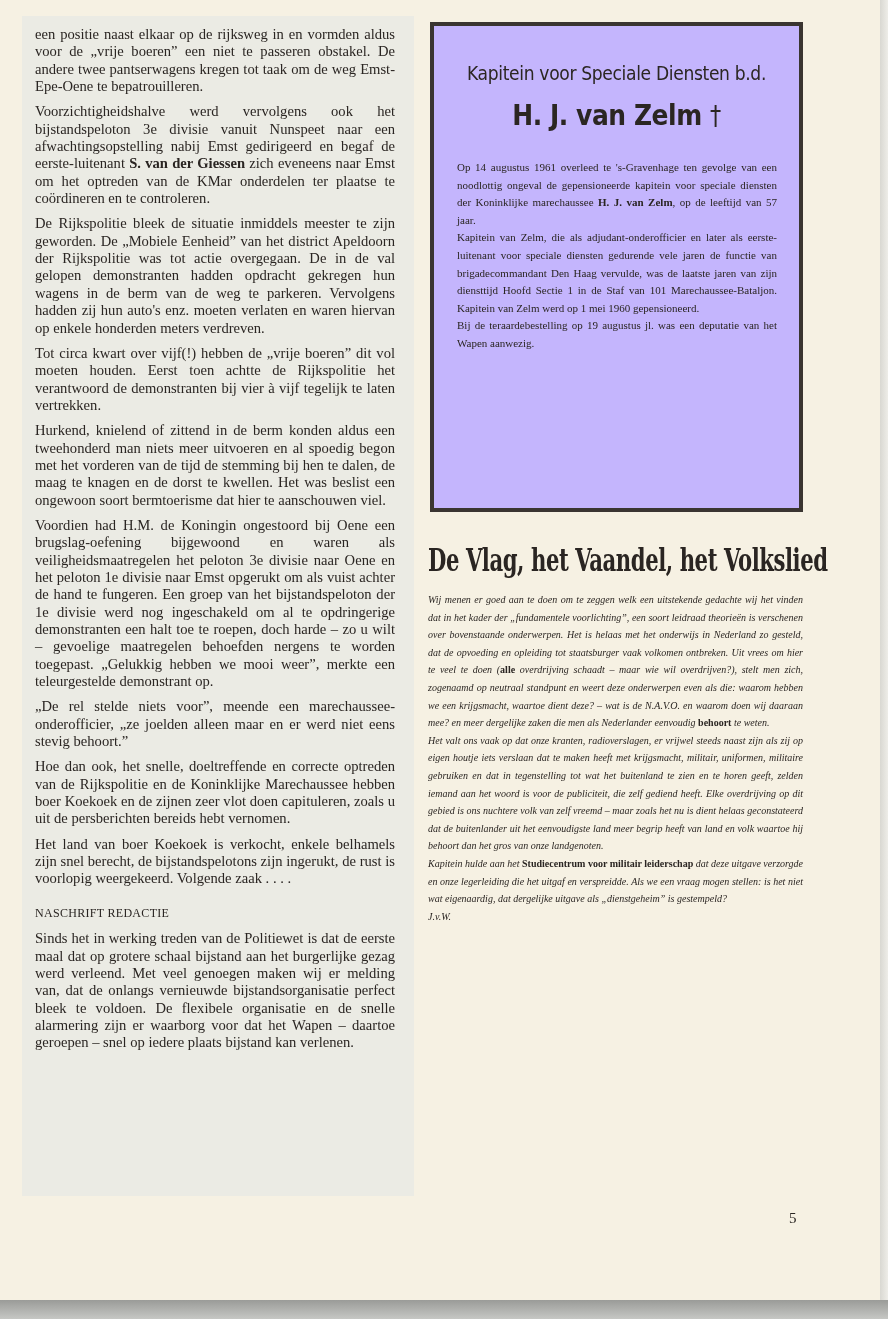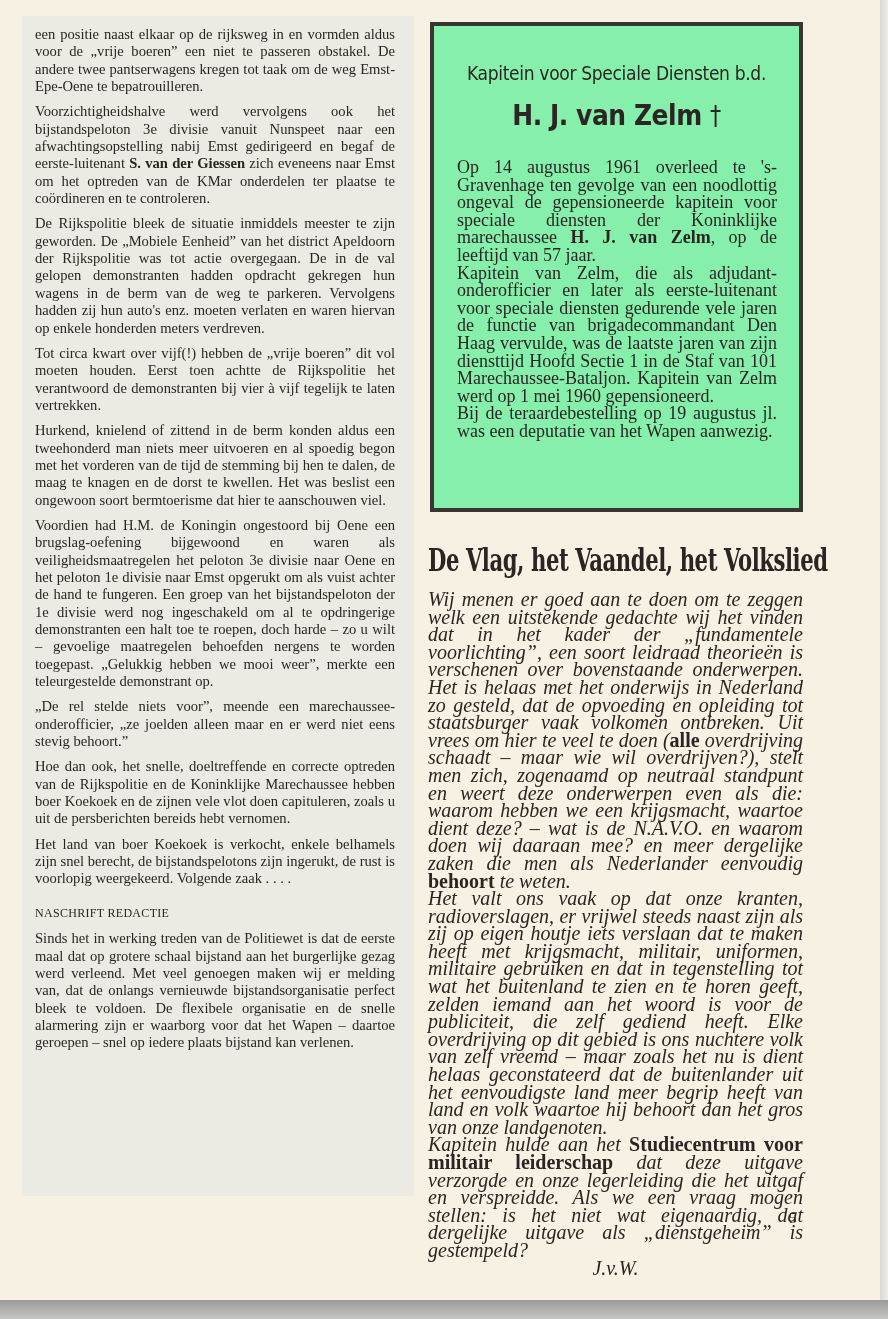--- a/index.html
+++ b/index.html
@@ -41,21 +41,21 @@
       margin-top: 17px !important; margin-bottom: 2px !important;
       font-weight: normal;
     }
     .naschrift-body p { font-weight: normal; }
 
     .obit-box {
       position: absolute; left: 430px; top: 22px; width: 373px; height: 490px;
       box-sizing: border-box;
       border: 4px solid #3a3531;
       border-top-width: 4px; border-bottom-width: 4px;
-      background: #86efac;
+      background: #c4b5fd;
     }
     .obit-sub {
       position: absolute; left: 0; right: 0; top: 36px;
       text-align: center;
       font-family: "DejaVu Sans", "Liberation Sans", sans-serif;
       font-size: 19.5px; letter-spacing: -0.4px;
       transform: scaleX(0.88);
       color: #2b2622;
     }
     .obit-name {
@@ -63,45 +63,45 @@
       text-align: center;
       font-family: "DejaVu Sans", "Liberation Sans", sans-serif;
       font-weight: bold;
       font-size: 29px; letter-spacing: -0.5px;
       transform: scaleX(0.86);
       color: #2b2622;
     }
     .obit-name .cross { font-weight: normal; font-size: 26px; }
     .obit-text {
       position: absolute; left: 23px; top: 133px; width: 320px;
-      font-size: 18px; line-height: 17.6px;
+      font-size: 11px; line-height: 17.6px;
       text-align: justify;
     }
     .obit-text p { margin: 0; }
 
     .article-title {
       position: absolute; left: 428px; top: 541px; width: 376px;
       font-family: "DejaVu Serif", "Liberation Serif", serif;
       font-weight: bold;
       font-size: 29px;
       letter-spacing: -0.6px;
       transform-origin: left top;
       transform: scaleX(0.73) scaleY(1.12);
       white-space: nowrap;
       color: #2a2522;
     }
     .article-text {
       position: absolute; left: 428px; top: 591px; width: 375px;
-      font-size: 20px; line-height: 17.6px;
+      font-size: 10px; line-height: 17.6px;
       font-style: italic;
       text-align: justify;
     }
     .article-text p { margin: 0; }
     .article-text b { font-style: normal; font-weight: bold; }
-    .signature-line { display: flex; justify-content: center; }
+    .signature-line { display: flex; justify-content: flex-start; }
 
     .page-number {
       position: absolute; left: 789px; top: 1210px;
       font-size: 15px; color: #2a2522;
     }
   </style>
 </head>
 <body>
 
 <div class="page">
@@ -112,21 +112,21 @@
     <p>
       <span>Voorzichtigheidshalve werd vervolgens ook het bijstandspeloton 3e divisie vanuit Nunspeet naar een afwachtingsopstelling nabij Emst gedirigeerd en begaf de eerste-luitenant</span>
       <b>S. van der Giessen</b>
       <span>zich eveneens naar Emst om het optreden van de KMar onderdelen ter plaatse te coördineren en te controleren.</span>
     </p>
     <p>De Rijkspolitie bleek de situatie inmiddels meester te zijn geworden. De „Mobiele Eenheid” van het district Apeldoorn der Rijkspolitie was tot actie overgegaan. De in de val gelopen demonstranten hadden opdracht gekregen hun wagens in de berm van de weg te parkeren. Vervolgens hadden zij hun auto's enz. moeten verlaten en waren hiervan op enkele honderden meters verdreven.</p>
     <p>Tot circa kwart over vijf(!) hebben de „vrije boeren” dit vol moeten houden. Eerst toen achtte de Rijkspolitie het verantwoord de demonstranten bij vier à vijf tegelijk te laten vertrekken.</p>
     <p>Hurkend, knielend of zittend in de berm konden aldus een tweehonderd man niets meer uitvoeren en al spoedig begon met het vorderen van de tijd de stemming bij hen te dalen, de maag te knagen en de dorst te kwellen. Het was beslist een ongewoon soort bermtoerisme dat hier te aanschouwen viel.</p>
     <p>Voordien had H.M. de Koningin ongestoord bij Oene een brugslag-oefening bijgewoond en waren als veiligheidsmaatregelen het peloton 3e divisie naar Oene en het peloton 1e divisie naar Emst opgerukt om als vuist achter de hand te fungeren. Een groep van het bijstandspeloton der 1e divisie werd nog ingeschakeld om al te opdringerige demonstranten een halt toe te roepen, doch harde – zo u wilt – gevoelige maatregelen behoefden nergens te worden toegepast. „Gelukkig hebben we mooi weer”, merkte een teleurgestelde demonstrant op.</p>
     <p>„De rel stelde niets voor”, meende een marechaussee-onderofficier, „ze joelden alleen maar en er werd niet eens stevig behoort.”</p>
-    <p>Hoe dan ook, het snelle, doeltreffende en correcte optreden van de Rijkspolitie en de Koninklijke Marechaussee hebben boer Koekoek en de zijnen vele vlot doen capituleren, zoals u uit de persberichten bereids hebt vernomen.</p>
+    <p>Hoe dan ook, het snelle, doeltreffende en correcte optreden van de Rijkspolitie en de Koninklijke Marechaussee hebben boer Koekoek en de zijnen zeer vlot doen capituleren, zoals u uit de persberichten bereids hebt vernomen.</p>
     <p>Het land van boer Koekoek is verkocht, enkele belhamels zijn snel berecht, de bijstandspelotons zijn ingerukt, de rust is voorlopig weergekeerd. Volgende zaak . . . .</p>
     <p class="naschrift-heading">NASCHRIFT REDACTIE</p>
     <div class="naschrift-body">
       <p>Sinds het in werking treden van de Politiewet is dat de eerste maal dat op grotere schaal bijstand aan het burgerlijke gezag werd verleend. Met veel genoegen maken wij er melding van, dat de onlangs vernieuwde bijstandsorganisatie perfect bleek te voldoen. De flexibele organisatie en de snelle alarmering zijn er waarborg voor dat het Wapen – daartoe geroepen – snel op iedere plaats bijstand kan verlenen.</p>
     </div>
   </div>
 
   <div class="obit-box">
     <div class="obit-sub">Kapitein voor Speciale Diensten b.d.</div>
     <div class="obit-name">

